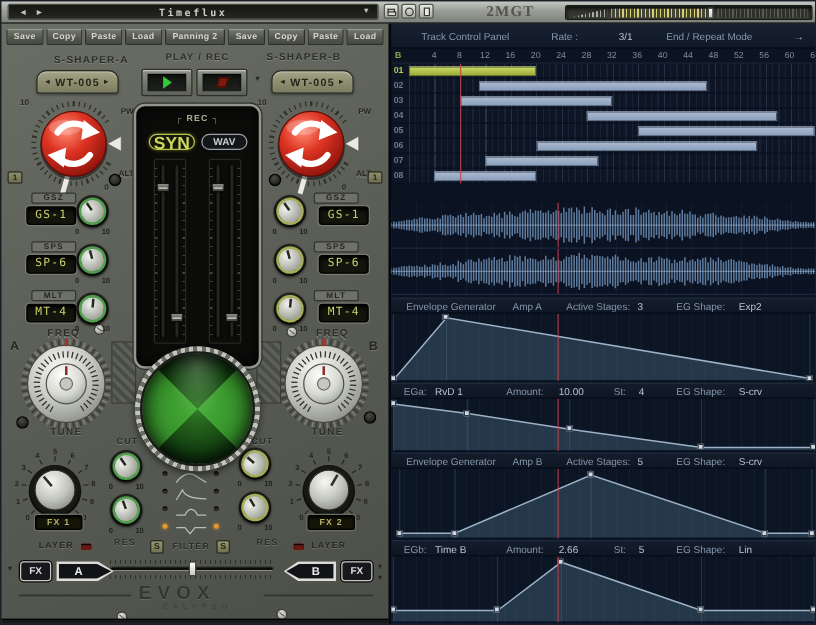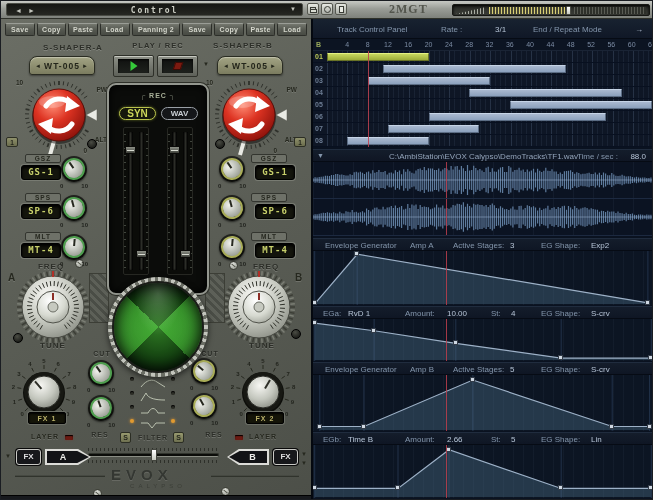--- a/index.html
+++ b/index.html
@@ -33,21 +33,21 @@
 .lab{position:absolute;font-size:8px;font-weight:bold;color:#2c2e28;letter-spacing:1px;text-shadow:0 1px 0 rgba(255,255,255,.18);text-align:center;white-space:nowrap}
 .slab{position:absolute;font-size:7px;font-weight:bold;color:#26281f;letter-spacing:1px;text-shadow:0 1px 0 rgba(255,255,255,.15);white-space:nowrap}
 .wtd{position:absolute;display:flex;align-items:center;justify-content:space-between;padding:0 5px;background:linear-gradient(#a3a484,#7b7c5f);border:1px solid #2a2c22;border-radius:8px 8px 3px 3px;color:#23251a;font-size:8.5px;font-weight:bold;letter-spacing:1px;box-shadow:inset 0 1px 1px rgba(255,255,255,.35),0 1px 2px rgba(0,0,0,.4)}
 .wtarr{font-size:6px}
 .rkwrap{position:absolute;width:92px;height:84px}
 .rkwrap svg{position:absolute;left:0;top:0}
 .rklab{position:absolute;font-size:6.5px;font-weight:bold;color:#26281f;text-shadow:0 1px 0 rgba(255,255,255,.15)}
 .onebtn{position:absolute;width:12px;height:10px;background:linear-gradient(#8f916b,#6b6d4d);border:1px solid #2c2e24;border-radius:2px;font-size:6.5px;color:#23251c;font-weight:bold;text-align:center;line-height:9px}
 .bknob{position:absolute;width:10px;height:10px;border-radius:50%;background:radial-gradient(circle at 40% 30%,#4a4c44,#0e0f0c);border:1px solid #000}
 .tag{position:absolute;background:#6e7168;border:1px solid #33352f;border-radius:2px;color:#26281f;font-size:6.5px;font-weight:bold;text-align:center;line-height:8px;letter-spacing:1px}
-.lcd{position:absolute;background:#13140c;border:1px solid #000;border-radius:3px;box-shadow:inset 0 2px 3px #000,0 0 0 1px #787b72;color:#c8d06b;font-size:9px;font-weight:bold;text-align:center;letter-spacing:1px;font-family:"DejaVu Sans Mono",monospace}
+.lcd{position:absolute;background:#13140c;border:1px solid #000;border-radius:3px;box-shadow:inset 0 2px 3px #000,0 0 0 1px #787b72;color:#c8d06b;font-size:9px;font-weight:normal;text-align:center;letter-spacing:1px;font-family:"DejaVu Sans Mono",monospace}
 .lcd2{position:absolute;background:#141408;border:1px solid #000;border-radius:2px;box-shadow:0 0 0 1px #6a6d64,inset 0 1px 2px #000;color:#b9b06a;font-size:7px;font-weight:bold;text-align:center;letter-spacing:1px}
 .gk{position:absolute;width:30px}
 .gk-body{width:26px;height:26px;margin:0 auto;border-radius:50%;background:radial-gradient(circle at 50% 35%,#3a3b36,#0c0d0a 70%);padding:2px;box-shadow:0 1px 2px rgba(0,0,0,.6)}
 .gk-top{width:22px;height:22px;border-radius:50%;border:2px solid #4f9f4f;background:radial-gradient(circle at 40% 30%,#f2f3ee,#b5b9b0 55%,#83867e);position:relative}
 .gk-top i{position:absolute;left:50%;top:1px;width:2px;height:7px;margin-left:-1px;background:#26281f}
 .gk-scale{display:flex;justify-content:space-between;width:28px;margin:1px auto 0;font-size:6px;color:#1f211c;font-weight:bold}
 .biglet{position:absolute;font-size:10px;font-weight:bold;color:#26281f;text-shadow:0 1px 0 rgba(255,255,255,.15)}
 .screw{position:absolute;width:9px;height:9px;border-radius:50%;background:radial-gradient(circle at 40% 30%,#e5e7e0,#8b8e85);border:1px solid #3c3e36}
 .screw::after{content:"";position:absolute;left:1px;top:3px;width:5px;height:1px;background:#55574d;transform:rotate(40deg)}
 .hatch{position:absolute;background:repeating-linear-gradient(45deg,#5d6058 0 3px,#4a4d46 3px 6px);border:1px solid #3c3e36}
@@ -74,21 +74,21 @@
 .fline{position:absolute;height:2px;border-top:1px solid #464942;border-bottom:1px solid #30332c}
 #bstrip{position:absolute;left:0;top:476px;width:310px;height:6px;background:#17191d;border-top:1px solid #000}
 
 .pbtn{position:absolute;background:linear-gradient(#8e9188,#5e6159);border:1px solid #2e3029;border-radius:2px;box-shadow:inset 0 1px 0 #c6c8c0}
 .pscreen{position:absolute;inset:3px 4px;background:linear-gradient(#101210,#1e211d);box-shadow:inset 0 1px 2px #000}
 .ptri{position:absolute;left:50%;top:50%;transform:translate(-50%,-50%);width:0;height:0;border-left:7px solid #35c93a;border-top:5px solid transparent;border-bottom:5px solid transparent}
 .rsq{position:absolute;left:50%;top:50%;transform:translate(-50%,-50%) skewX(-18deg);width:8px;height:8px;background:#7c1a10;border:1px solid #3c0c06}
 #recpanel{position:absolute;left:106px;top:64px;width:102px;height:212px;background:#0b0c0a;border:2px solid #94978f;border-radius:9px;box-shadow:0 0 0 1px #2e3029,inset 0 0 10px #000}
 .reclab{position:absolute;left:0;right:0;top:7px;text-align:center;color:#a9b098;font-size:7px;letter-spacing:1px;font-weight:bold}
 .brk{color:#7a8070;font-size:7px}
-.syn{position:absolute;background:#15170c;border:1px solid #b9c24c;border-radius:7px;color:#ccd65a;font-size:10px;font-weight:bold;text-align:center;box-shadow:0 0 3px rgba(180,200,60,.5)}
+.syn{position:absolute;background:#15170c;border:1px solid #b9c24c;border-radius:7px;color:#ccd65a;font-size:14px;font-weight:bold;text-align:center;box-shadow:0 0 3px rgba(180,200,60,.5)}
 .wav{position:absolute;background:#141619;border:1px solid #9aa0a6;border-radius:7px;color:#c9ced4;font-size:8px;font-weight:bold;text-align:center}
 .fcol{position:absolute;width:26px;height:148px;background:#0b0c09;border:1px solid #262722;border-radius:2px}
 .frail{position:absolute;top:4px;bottom:4px;width:5px;background:linear-gradient(90deg,#000,#2c2d28 50%,#000);box-shadow:inset 0 0 2px #000}
 .frail.r1{left:4px}.frail.r2{left:15px}
 .fticks{position:absolute;top:6px;bottom:6px;width:2px;background:repeating-linear-gradient(#40453d 0 1px,transparent 1px 7px)}
 .fcap{position:absolute;width:11px;height:8px;background:linear-gradient(#8e9188,#3c3e38);border:1px solid #0a0a08;border-radius:1px;z-index:2}
 .fcap::after{content:"";position:absolute;left:1px;right:1px;top:3px;height:1px;background:#d9dcd2}
 #scopering{position:absolute;left:107px;top:258px;width:100px;height:100px;border-radius:50%;background:repeating-conic-gradient(#c2c4bc 0 4deg,#6a6d64 4deg 8deg);padding:4px;box-shadow:0 2px 6px rgba(0,0,0,.6)}
 #scope{width:92px;height:92px;border-radius:50%;border:2px solid #1a1c18;background:radial-gradient(ellipse at 50% 12%,rgba(255,255,255,.22),transparent 38%),conic-gradient(from 45deg,rgba(90,225,70,.50) 0 25%,rgba(0,30,0,0) 0 50%,rgba(90,225,70,.50) 0 75%,rgba(0,30,0,0) 0),radial-gradient(circle,#2f7a24 0%,#133f10 55%,#07180a 85%);box-shadow:inset 0 0 16px #000}
 
@@ -137,21 +137,21 @@
       </radialGradient>
 </defs>
 </svg>
 
 <div id="root">
 
   <div id="titlebar">
     <div id="navbox">
       <span class="navarr" style="left:8px">◄</span>
       <span class="navarr" style="left:21px">►</span>
-      <span id="navtitle">Control</span>
+      <span id="navtitle">Timeflux</span>
       <span id="navcaret">▼</span>
     </div>
     <div class="mbtn" style="left:306px">
         <i class="ico-folder"></i>
       </div>
     <div class="mbtn" style="left:320px">
         <i class="ico-disc"></i>
       </div>
     <div class="mbtn" style="left:334px">
         <i class="ico-doc"></i>
@@ -896,26 +896,20 @@
           <div class="bar" style="left: 74.9375px; width: 91.4062px;"></div>
         </div>
         <div class="trow" style="top: 84px;">
           <div class="tgrid"></div>
           <span class="trlab">08</span>
           <div class="bar" style="left: 34.3125px; width: 81.25px;"></div>
         </div>
         <div class="playhead" style="left: 54.625px;"></div>
       </div>
 
-    <div id="wavehead">
-      <span style="left:4px;font-size:7px">▼</span>
-      <span class="wpath">C:\AmbiStation\EVOX Calypso\DemoTracks\TF1.wav</span>
-      <span style="right:36px">Time / sec :</span>
-      <span style="right:8px" class="val">88.0</span>
-    </div>
     <div id="wavebox">
       <div class="wch" style="top:0"><svg width="340" height="36" viewBox="0 0 340 36">
             <path d="M0.0,16.2L0.0,19.8M2.1,15.2L2.1,20.8M4.1,15.5L4.1,20.5M6.2,15.0L6.2,21.0M8.2,14.7L8.2,21.3M10.3,14.5L10.3,21.5M12.4,13.8L12.4,22.2M14.4,13.7L14.4,22.3M16.5,13.9L16.5,22.1M18.5,13.0L18.5,23.0M20.6,13.1L20.6,22.9M22.7,12.0L22.7,24.0M24.7,11.9L24.7,24.1M26.8,12.8L26.8,23.2M28.8,12.6L28.8,23.4M30.9,13.0L30.9,23.0M33.0,13.4L33.0,22.6M35.0,13.4L35.0,22.6M37.1,12.2L37.1,23.8M39.2,12.9L39.2,23.1M41.2,10.2L41.2,25.8M43.3,9.7L43.3,26.3M45.3,10.4L45.3,25.6M47.4,9.8L47.4,26.2M49.5,10.7L49.5,25.3M51.5,12.0L51.5,24.0M53.6,10.2L53.6,25.8M55.6,9.5L55.6,26.5M57.7,11.5L57.7,24.5M59.8,8.3L59.8,27.7M61.8,10.7L61.8,25.3M63.9,9.9L63.9,26.1M65.9,8.1L65.9,27.9M68.0,9.9L68.0,26.1M70.1,9.9L70.1,26.1M72.1,9.1L72.1,26.9M74.2,12.4L74.2,23.6M76.2,10.8L76.2,25.2M78.3,10.5L78.3,25.5M80.4,11.4L80.4,24.6M82.4,8.2L82.4,27.8M84.5,10.1L84.5,25.9M86.5,8.5L86.5,27.5M88.6,12.3L88.6,23.7M90.7,7.3L90.7,28.7M92.7,9.8L92.7,26.2M94.8,7.2L94.8,28.8M96.8,9.3L96.8,26.7M98.9,10.8L98.9,25.2M101.0,11.4L101.0,24.6M103.0,8.5L103.0,27.5M105.1,7.1L105.1,28.9M107.2,6.4L107.2,29.6M109.2,8.1L109.2,27.9M111.3,5.1L111.3,30.9M113.3,8.2L113.3,27.8M115.4,6.3L115.4,29.7M117.5,6.5L117.5,29.5M119.5,6.4L119.5,29.6M121.6,8.1L121.6,27.9M123.6,7.9L123.6,28.1M125.7,6.4L125.7,29.6M127.8,9.2L127.8,26.8M129.8,7.5L129.8,28.5M131.9,6.1L131.9,29.9M133.9,6.7L133.9,29.3M136.0,8.3L136.0,27.7M138.1,3.9L138.1,32.1M140.1,7.5L140.1,28.5M142.2,4.6L142.2,31.4M144.2,4.0L144.2,32.0M146.3,7.8L146.3,28.2M148.4,4.0L148.4,32.0M150.4,6.2L150.4,29.8M152.5,9.0L152.5,27.0M154.5,3.1L154.5,32.9M156.6,8.4L156.6,27.6M158.7,8.0L158.7,28.0M160.7,3.7L160.7,32.3M162.8,5.9L162.8,30.1M164.8,8.3L164.8,27.7M166.9,7.1L166.9,28.9M169.0,8.6L169.0,27.4M171.0,10.1L171.0,25.9M173.1,5.7L173.1,30.3M175.2,4.7L175.2,31.3M177.2,9.9L177.2,26.1M179.3,6.2L179.3,29.8M181.3,9.5L181.3,26.5M183.4,9.7L183.4,26.3M185.5,7.4L185.5,28.6M187.5,5.4L187.5,30.6M189.6,5.1L189.6,30.9M191.6,10.0L191.6,26.0M193.7,9.9L193.7,26.1M195.8,4.0L195.8,32.0M197.8,5.5L197.8,30.5M199.9,9.8L199.9,26.2M201.9,8.0L201.9,28.0M204.0,7.7L204.0,28.3M206.1,5.8L206.1,30.2M208.1,8.4L208.1,27.6M210.2,7.4L210.2,28.6M212.2,10.1L212.2,25.9M214.3,7.5L214.3,28.5M216.4,9.5L216.4,26.5M218.4,8.4L218.4,27.6M220.5,6.8L220.5,29.2M222.5,10.6L222.5,25.4M224.6,6.7L224.6,29.3M226.7,8.7L226.7,27.3M228.7,10.1L228.7,25.9M230.8,8.7L230.8,27.3M232.8,5.7L232.8,30.3M234.9,8.8L234.9,27.2M237.0,8.9L237.0,27.1M239.0,7.2L239.0,28.8M241.1,9.6L241.1,26.4M243.2,9.5L243.2,26.5M245.2,12.1L245.2,23.9M247.3,10.6L247.3,25.4M249.3,11.9L249.3,24.1M251.4,9.3L251.4,26.7M253.5,8.9L253.5,27.1M255.5,8.8L255.5,27.2M257.6,8.2L257.6,27.8M259.6,10.1L259.6,25.9M261.7,11.8L261.7,24.2M263.8,10.3L263.8,25.7M265.8,11.1L265.8,24.9M267.9,12.2L267.9,23.8M269.9,11.7L269.9,24.3M272.0,11.7L272.0,24.3M274.1,11.3L274.1,24.7M276.1,10.7L276.1,25.3M278.2,11.9L278.2,24.1M280.2,12.1L280.2,23.9M282.3,10.4L282.3,25.6M284.4,12.5L284.4,23.5M286.4,10.8L286.4,25.2M288.5,12.9L288.5,23.1M290.5,10.5L290.5,25.5M292.6,11.4L292.6,24.6M294.7,13.2L294.7,22.8M296.7,13.3L296.7,22.7M298.8,11.1L298.8,24.9M300.8,12.5L300.8,23.5M302.9,13.8L302.9,22.2M305.0,13.9L305.0,22.1M307.0,13.7L307.0,22.3M309.1,12.8L309.1,23.2M311.2,13.8L311.2,22.2M313.2,14.6L313.2,21.4M315.3,14.3L315.3,21.7M317.3,14.2L317.3,21.8M319.4,15.0L319.4,21.0M321.5,15.5L321.5,20.5M323.5,14.8L323.5,21.2M325.6,15.4L325.6,20.6M327.6,15.8L327.6,20.2M329.7,15.5L329.7,20.5M331.8,15.4L331.8,20.6M333.8,15.9L333.8,20.1M335.9,15.9L335.9,20.1M337.9,15.5L337.9,20.5" stroke="#5e7b9d" stroke-width="1.2" fill="none"></path>
             <line x1="0" y1="18" x2="340" y2="18" stroke="rgba(160,185,215,.5)" stroke-width="1"></line>
           </svg><div class="playhead" style="left: 39%;"></div></div>
       <div class="wch" style="top:37px"><svg width="340" height="36" viewBox="0 0 340 36">
             <path d="M0.0,15.8L0.0,20.2M2.1,15.2L2.1,20.8M4.1,15.2L4.1,20.8M6.2,14.7L6.2,21.3M8.2,14.2L8.2,21.8M10.3,13.8L10.3,22.2M12.4,14.1L12.4,21.9M14.4,13.3L14.4,22.7M16.5,13.7L16.5,22.3M18.5,14.2L18.5,21.8M20.6,13.3L20.6,22.7M22.7,14.2L22.7,21.8M24.7,14.4L24.7,21.6M26.8,12.8L26.8,23.2M28.8,14.3L28.8,21.7M30.9,14.4L30.9,21.6M33.0,12.3L33.0,23.7M35.0,12.8L35.0,23.2M37.1,13.3L37.1,22.7M39.2,11.0L39.2,25.0M41.2,13.2L41.2,22.8M43.3,12.8L43.3,23.2M45.3,13.8L45.3,22.2M47.4,13.2L47.4,22.8M49.5,12.2L49.5,23.8M51.5,13.6L51.5,22.4M53.6,9.5L53.6,26.5M55.6,11.0L55.6,25.0M57.7,12.4L57.7,23.6M59.8,10.4L59.8,25.6M61.8,8.8L61.8,27.2M63.9,8.5L63.9,27.5M65.9,10.2L65.9,25.8M68.0,10.6L68.0,25.4M70.1,7.7L70.1,28.3M72.1,10.2L72.1,25.8M74.2,8.4L74.2,27.6M76.2,8.3L76.2,27.7M78.3,7.1L78.3,28.9M80.4,9.0L80.4,27.0M82.4,6.6L82.4,29.4M84.5,8.9L84.5,27.1M86.5,8.2L86.5,27.8M88.6,7.1L88.6,28.9M90.7,10.4L90.7,25.6M92.7,9.7L92.7,26.3M94.8,5.0L94.8,31.0M96.8,9.1L96.8,26.9M98.9,5.6L98.9,30.4M101.0,6.5L101.0,29.5M103.0,5.6L103.0,30.4M105.1,10.0L105.1,26.0M107.2,6.0L107.2,30.0M109.2,8.1L109.2,27.9M111.3,7.4L111.3,28.6M113.3,8.0L113.3,28.0M115.4,8.3L115.4,27.7M117.5,10.2L117.5,25.8M119.5,9.4L119.5,26.6M121.6,8.6L121.6,27.4M123.6,5.6L123.6,30.4M125.7,8.5L125.7,27.5M127.8,8.6L127.8,27.4M129.8,6.5L129.8,29.5M131.9,9.5L131.9,26.5M133.9,8.9L133.9,27.1M136.0,9.8L136.0,26.2M138.1,8.4L138.1,27.6M140.1,6.1L140.1,29.9M142.2,6.5L142.2,29.5M144.2,4.7L144.2,31.3M146.3,5.1L146.3,30.9M148.4,5.7L148.4,30.3M150.4,3.2L150.4,32.8M152.5,7.8L152.5,28.2M154.5,4.7L154.5,31.3M156.6,7.1L156.6,28.9M158.7,8.6L158.7,27.4M160.7,4.7L160.7,31.3M162.8,5.8L162.8,30.2M164.8,5.3L164.8,30.7M166.9,6.0L166.9,30.0M169.0,5.9L169.0,30.1M171.0,7.3L171.0,28.7M173.1,6.1L173.1,29.9M175.2,8.1L175.2,27.9M177.2,6.1L177.2,29.9M179.3,4.5L179.3,31.5M181.3,6.2L181.3,29.8M183.4,9.1L183.4,26.9M185.5,9.4L185.5,26.6M187.5,7.2L187.5,28.8M189.6,8.8L189.6,27.2M191.6,10.2L191.6,25.8M193.7,10.1L193.7,25.9M195.8,10.9L195.8,25.1M197.8,9.5L197.8,26.5M199.9,7.6L199.9,28.4M201.9,10.6L201.9,25.4M204.0,10.7L204.0,25.3M206.1,7.0L206.1,29.0M208.1,6.8L208.1,29.2M210.2,10.6L210.2,25.4M212.2,9.1L212.2,26.9M214.3,6.2L214.3,29.8M216.4,7.1L216.4,28.9M218.4,8.2L218.4,27.8M220.5,7.2L220.5,28.8M222.5,8.6L222.5,27.4M224.6,11.5L224.6,24.5M226.7,8.7L226.7,27.3M228.7,10.9L228.7,25.1M230.8,9.7L230.8,26.3M232.8,9.3L232.8,26.7M234.9,6.7L234.9,29.3M237.0,10.7L237.0,25.3M239.0,9.1L239.0,26.9M241.1,8.3L241.1,27.7M243.2,10.0L243.2,26.0M245.2,7.9L245.2,28.1M247.3,8.9L247.3,27.1M249.3,7.3L249.3,28.7M251.4,6.8L251.4,29.2M253.5,10.7L253.5,25.3M255.5,6.9L255.5,29.1M257.6,8.6L257.6,27.4M259.6,10.2L259.6,25.8M261.7,7.0L261.7,29.0M263.8,8.9L263.8,27.1M265.8,10.5L265.8,25.5M267.9,9.5L267.9,26.5M269.9,8.8L269.9,27.2M272.0,8.2L272.0,27.8M274.1,8.9L274.1,27.1M276.1,10.5L276.1,25.5M278.2,9.3L278.2,26.7M280.2,10.0L280.2,26.0M282.3,10.6L282.3,25.4M284.4,10.7L284.4,25.3M286.4,12.8L286.4,23.2M288.5,11.8L288.5,24.2M290.5,11.9L290.5,24.1M292.6,13.0L292.6,23.0M294.7,11.8L294.7,24.2M296.7,12.7L296.7,23.3M298.8,12.5L298.8,23.5M300.8,12.4L300.8,23.6M302.9,14.1L302.9,21.9M305.0,12.6L305.0,23.4M307.0,14.1L307.0,21.9M309.1,14.2L309.1,21.8M311.2,15.0L311.2,21.0M313.2,13.7L313.2,22.3M315.3,15.1L315.3,20.9M317.3,15.0L317.3,21.0M319.4,14.5L319.4,21.5M321.5,15.7L321.5,20.3M323.5,15.9L323.5,20.1M325.6,15.4L325.6,20.6M327.6,15.6L327.6,20.4M329.7,15.8L329.7,20.2M331.8,16.2L331.8,19.8M333.8,15.6L333.8,20.4M335.9,15.7L335.9,20.3M337.9,15.8L337.9,20.2" stroke="#5e7b9d" stroke-width="1.2" fill="none"></path>
             <line x1="0" y1="18" x2="340" y2="18" stroke="rgba(160,185,215,.5)" stroke-width="1"></line>
           </svg><div class="playhead" style="left: 39%;"></div></div>
     </div>

